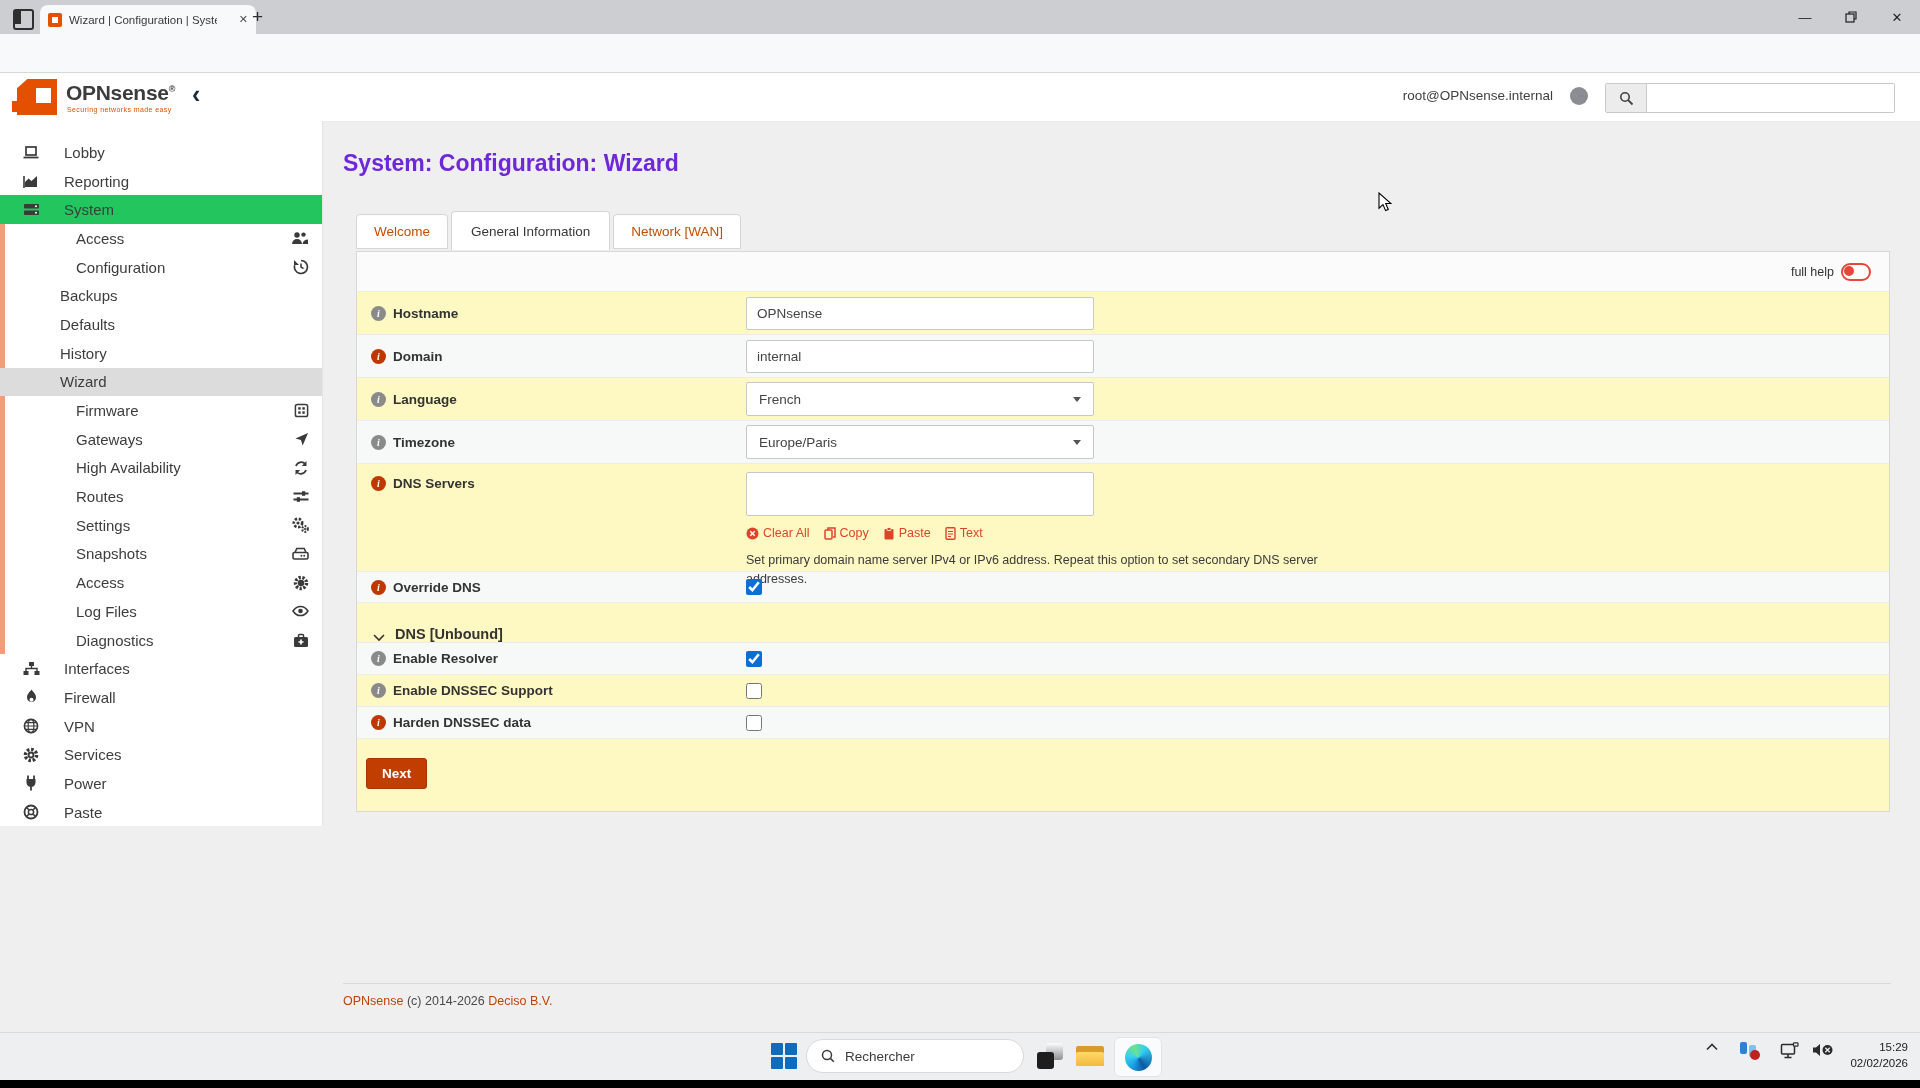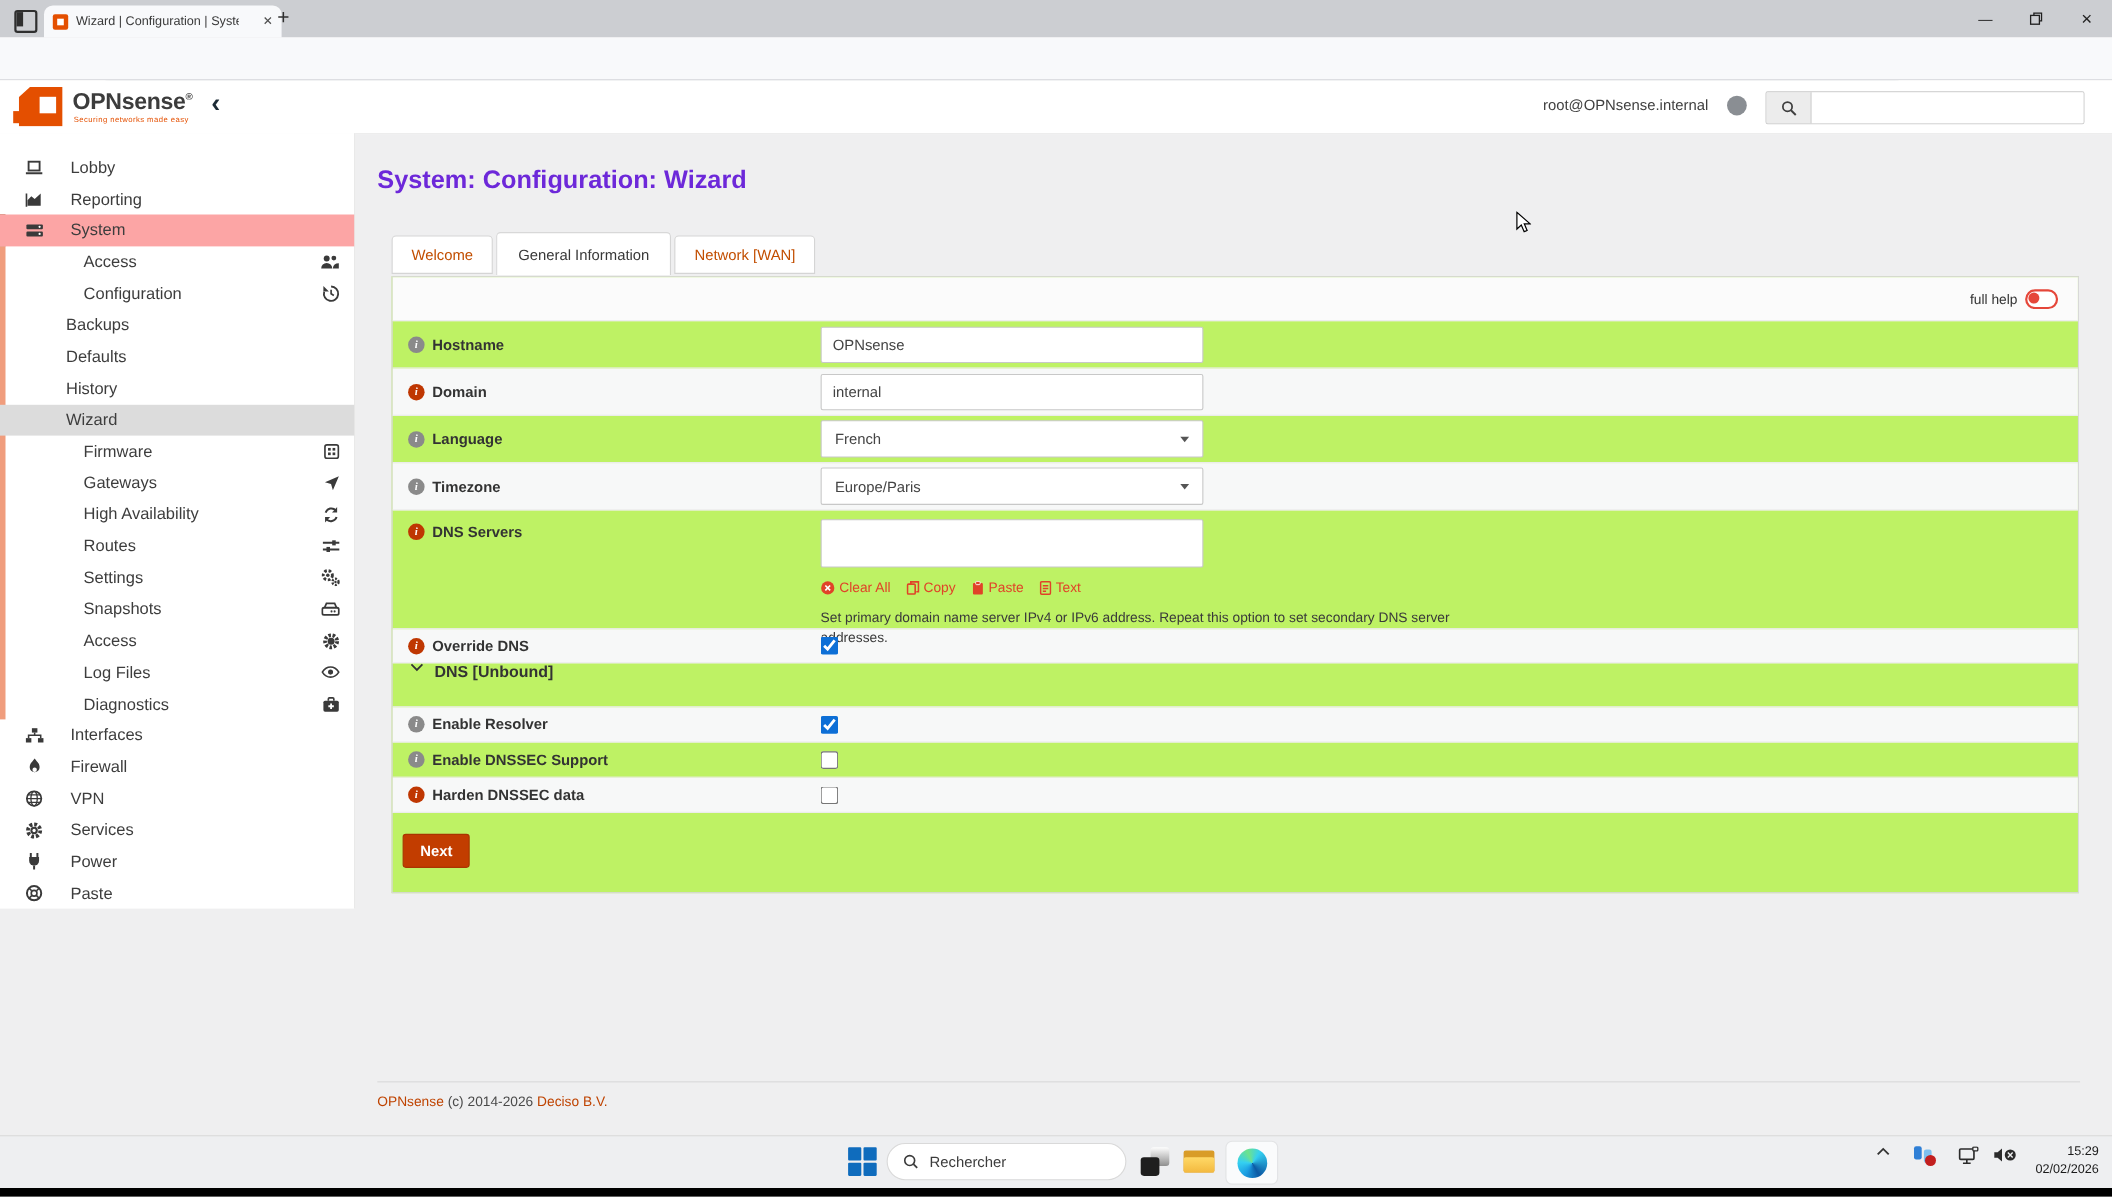--- a/index.html
+++ b/index.html
@@ -61,32 +61,32 @@
   .hsearch input{border:0;outline:0;flex:1;font-size:13px;padding:0 8px;font-family:inherit}
 
   
   .sidebar{position:absolute;left:0;top:121px;width:323px;height:705px;background:#fff;border-right:1px solid #e4e4e4;box-sizing:border-box}
   .sr{height:28.7px;display:flex;align-items:center;font-size:15px;color:#3d3d3d;position:relative}
   .sr .sic{position:absolute;left:22px;width:18px;display:flex;justify-content:center}
   .sr .lab0{margin-left:64px}
   .sr .lab1{margin-left:76px}
   .sr .lab2{margin-left:60px}
   .sr .ric{position:absolute;right:13px}
-  .sr.sys{background:#fca5a5}
+  .sr.sys{background:#22c55e}
   .sr.sel{background:#dcdcdc}
   .spacer-top{height:17px}
   .redbar{position:absolute;left:0;top:74px;width:5px;height:28.7px;background:#9b2c00}
   .salmonbar{position:absolute;left:0;top:102.7px;width:5px;height:430px;background:#f09d7d}
 
   
   .pagetitle{position:absolute;left:343px;top:150px;font-size:23px;font-weight:700;color:#6d28d9}
   .tabsrow{position:absolute;left:356px;top:211px;display:flex;align-items:flex-end;gap:3px}
   .wtab{background:#fff;border:1px solid #d5d5d5;border-radius:4px 4px 0 0;padding:9px 17px;font-size:13.5px;color:#c24e00}
   .wtab.active{color:#383838;padding:12px 19px 11px;border-bottom:0;position:relative;z-index:3;margin-bottom:-1px}
-  .panel{position:absolute;left:356px;top:251px;width:1534px;height:561px;background:#bef264;border:1px solid #d8d8d8;box-sizing:border-box;z-index:1}
+  .panel{position:absolute;left:356px;top:251px;width:1534px;height:561px;background:#fef9c3;border:1px solid #d8d8d8;box-sizing:border-box;z-index:1}
   .fhrow{height:39px;background:#fbfbfb;border-bottom:1px solid #ececec;display:flex;align-items:center;justify-content:flex-end;padding-right:18px;gap:7px}
   .fhrow .t{font-size:12.5px;color:#333}
   .toggle{width:26px;height:14px;border:2px solid #e5473a;border-radius:9px;position:relative;background:#fff}
   .toggle::after{content:"";position:absolute;left:1px;top:1px;width:10px;height:10px;border-radius:50%;background:#e5473a}
   .irow{display:flex;align-items:center;padding-left:14px;border-bottom:1px solid #ececec;box-sizing:border-box}
   .irow.alt{background:#f7f8f8}
   .lbl{width:375px;display:flex;align-items:center;gap:7px;font-size:13.5px;font-weight:700;color:#333;flex:0 0 auto}
   .inf{width:15px;height:15px;border-radius:50%;color:#fff;font-size:10px;font-weight:700;font-style:italic;
        display:flex;align-items:center;justify-content:center;flex:0 0 auto;font-family:"Liberation Serif",serif}
   .inf.g{background:#8a8a8a}.inf.r{background:#bf3702}
@@ -95,21 +95,21 @@
   .selbox{width:348px;height:34px;border:1px solid #c8c8c8;border-radius:2px;display:flex;align-items:center;
           padding:0 12px;font-size:13.5px;color:#444;box-sizing:border-box;background:#fff;position:relative}
   .caret{position:absolute;right:12px;top:14px;width:0;height:0;border-left:4.5px solid transparent;
          border-right:4.5px solid transparent;border-top:5.5px solid #555}
   .dnsarea{width:348px;height:44px;border:1px solid #c8c8c8;border-radius:2px;resize:none;font-family:inherit;
            font-size:13.5px;padding:4px 10px;outline:none;box-sizing:border-box;background:#fff}
   .rlinks{display:flex;align-items:center;gap:14px;margin-top:6px}
   .rlink{display:flex;align-items:center;gap:4px;font-size:12.5px;color:#e04328}
   .helptxt{margin-top:11px;font-size:12.5px;color:#3a3a3a;width:620px;line-height:1.55}
   .chk{width:16px;height:16px;accent-color:#0d6fd6;margin:0}
-  .sechead{height:39px;display:flex;align-items:flex-start;gap:10px;padding-left:16px;font-size:14.5px;font-weight:700;color:#333;border-bottom:1px solid #ececec}
+  .sechead{height:39px;display:flex;align-items:flex-end;gap:10px;padding-left:16px;font-size:14.5px;font-weight:700;color:#333;border-bottom:1px solid #ececec}
   .nextbtn{position:absolute;left:9px;top:19px;background:#c23d00;color:#fff;border:1px solid #a93500;border-radius:3px;
            padding:7px 15px;font-size:13.5px;font-weight:700;font-family:inherit}
   .footer{position:absolute;left:343px;top:983px;width:1548px;border-top:1px solid #d9d9d9;padding-top:10px;font-size:12.5px;color:#4a4a4a}
   .flink{color:#bf4300}
 
   
   .taskbar{position:absolute;left:0;top:1032px;width:1920px;height:48px;background:#eeeff1;border-top:1px solid #dadada}
   .blackstrip{position:absolute;left:0;top:1080px;width:1920px;height:8px;background:#000}
   .tbicon{position:absolute;top:1042px;width:28px;height:28px;display:flex;align-items:center;justify-content:center}
   .winlogo{display:grid;grid-template-columns:12px 12px;grid-template-rows:12px 12px;gap:2px}

